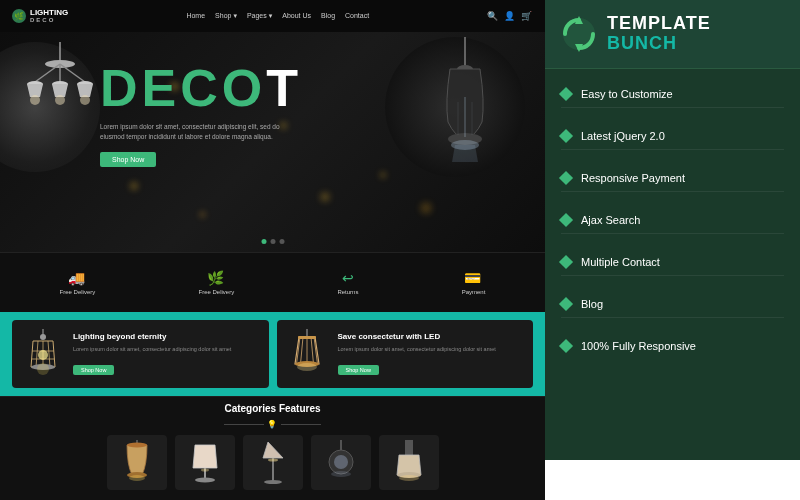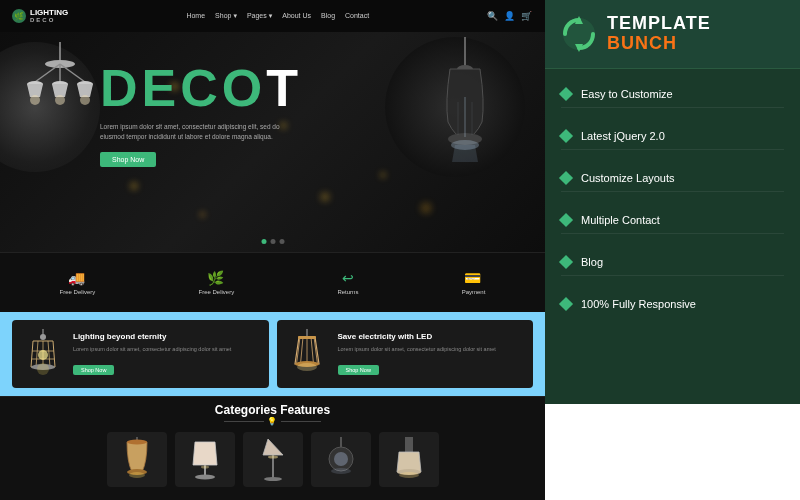--- a/index.html
+++ b/index.html
@@ -217,21 +217,21 @@
       font-size: 6px;
       color: #ccc;
       text-align: center;
     }
 
     
     .category-cards {
       display: flex;
       gap: 8px;
       padding: 8px 12px;
-      background: #7dd3fc;
+      background: #14b8a6;
     }
     .category-card {
       flex: 1;
       background: #1a1a1a;
       border-radius: 4px;
       padding: 8px;
       display: flex;
       align-items: center;
       gap: 8px;
       height: 68px;
@@ -275,23 +275,24 @@
     }
 
     
     .cat-features {
       background: #111;
       padding: 6px 12px 8px;
       text-align: center;
       border-top: 1px solid #1e1e1e;
     }
     .cat-features-title {
-      font-size: 12px;
+      font-size: 10px;
       color: #fff;
       font-weight: bold;
+      margin-bottom: 6px;
     }
     .cat-features-divider {
       display: flex;
       align-items: center;
       justify-content: center;
       gap: 4px;
       margin-bottom: 6px;
     }
     .divider-line {
       width: 40px;
@@ -317,21 +318,21 @@
       justify-content: center;
     }
     .cat-thumb svg {
       width: 40px;
       height: 45px;
     }
 
     
     .right-panel {
       width: 255px;
-      height: 404px;
+      height: 460px;
       background: #1a3a2a;
       display: flex;
       flex-direction: column;
     }
 
     
     .brand-header {
       background: #1e4535;
       padding: 14px 16px;
       display: flex;
@@ -548,21 +549,21 @@
           <line x1="27" y1="8" x2="30.5" y2="35" stroke="#d4aa70" stroke-width="0.8"></line>
 
           <rect x="11" y="7" width="18" height="3" rx="1" fill="#c8954a"></rect>
 
           <ellipse cx="20" cy="35" rx="12" ry="3" fill="#b8843a"></ellipse>
 
           <ellipse cx="20" cy="38" rx="10" ry="4" fill="rgba(255,230,150,0.3)"></ellipse>
         </svg>
       </div>
       <div class="category-card-info">
-        <div class="category-card-title">Save electricity with LED</div>
+        <div class="category-card-title">Save consectetur with LED</div>
         <div class="category-card-text">Lorem ipsum dolor sit amet, consectetur adipiscing dolor sit amet</div>
         <button class="category-card-btn">Shop Now</button>
       </div>
     </div>
   </div>
 
   <div class="cat-features">
     <div class="cat-features-title">Categories Features</div>
     <div class="cat-features-divider">
       <div class="divider-line"></div>
@@ -630,42 +631,46 @@
       <path d="M18 4 C10 4 4 10 4 18" stroke="#4dc87a" stroke-width="4" stroke-linecap="round" fill="none"></path>
       <path d="M18 32 C26 32 32 26 32 18" stroke="#4dc87a" stroke-width="4" stroke-linecap="round" fill="none"></path>
       <polygon points="18,0 14,8 22,8" fill="#4dc87a"></polygon>
       <polygon points="18,36 22,28 14,28" fill="#4dc87a"></polygon>
     </svg>
     <div>
       <div class="brand-name">
         <span style="color:#fff;">TEMPLATE</span>
       </div>
       <div class="brand-name">
-        <span style="color:#f97316;">BUNCH</span>
+        <span style="color:#14b8a6;">BUNCH</span>
       </div>
     </div>
   </div>
 
   <div class="features-list">
 
     <div class="feature-row">
       <div class="feature-diamond"></div>
       <span class="feature-text">Easy to Customize</span>
     </div>
 
     <div class="feature-row">
       <div class="feature-diamond"></div>
       <span class="feature-text">Latest jQuery 2.0</span>
     </div>
 
     <div class="feature-row">
       <div class="feature-diamond"></div>
-      <span class="feature-text">Customize Layouts</span>
-    </div>
-
+      <span class="feature-text">Responsive Payment</span>
+    </div>
+
+    <div class="feature-row">
+      <div class="feature-diamond"></div>
+      <span class="feature-text">Ajax Search</span>
+    </div>
 
     <div class="feature-row">
       <div class="feature-diamond"></div>
       <span class="feature-text">Multiple Contact</span>
     </div>
 
 
     <div class="feature-row">
       <div class="feature-diamond"></div>
       <span class="feature-text">Blog</span>

